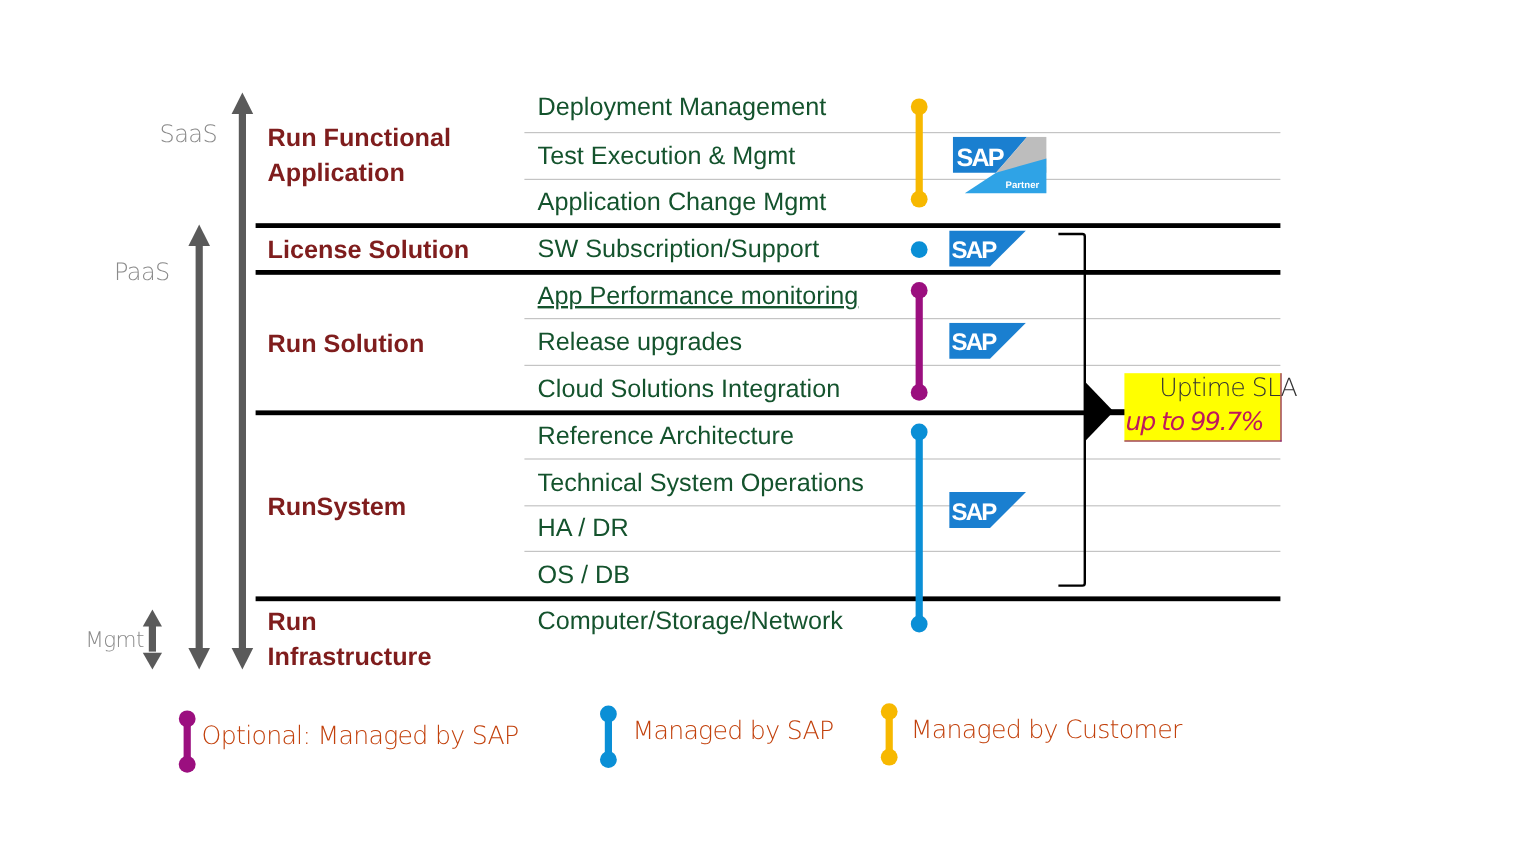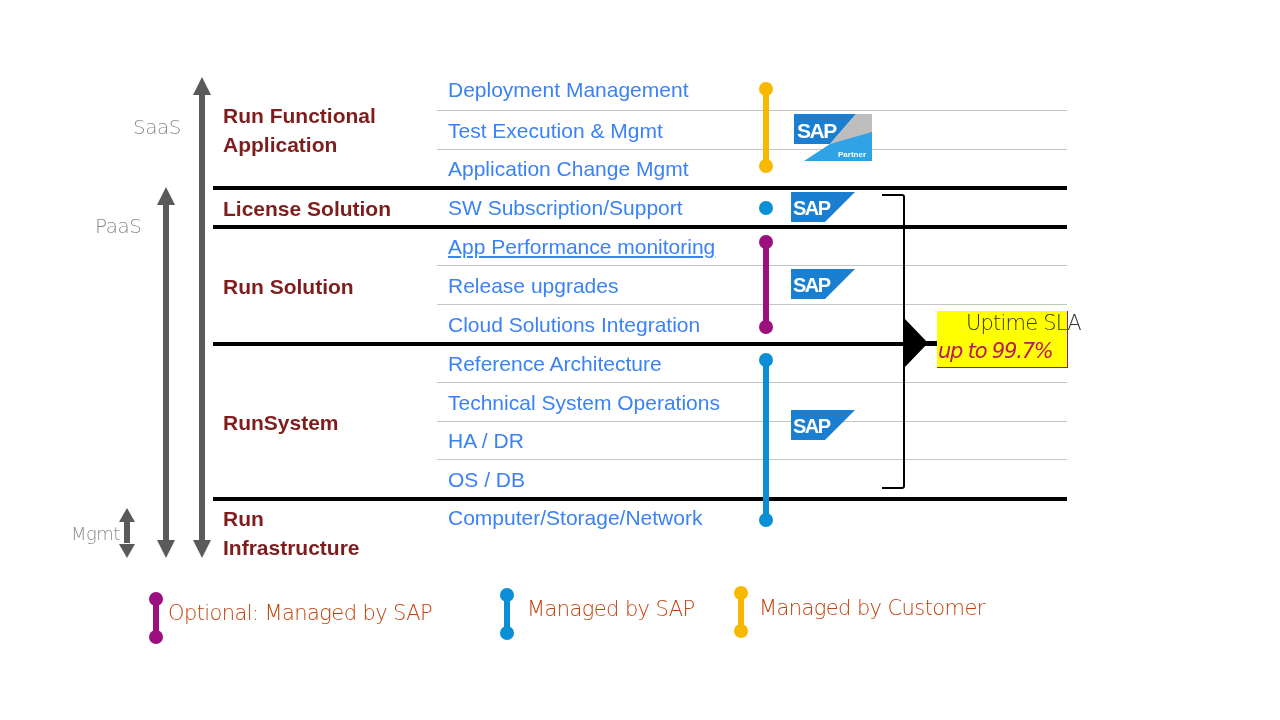--- a/index.html
+++ b/index.html
@@ -1,32 +1,32 @@
 <!DOCTYPE html>
 <html><head>
   <meta charset="utf-8">
   <style>
     html, body { margin: 0; padding: 0; background: #ffffff; }
     body { width: 1280px; height: 720px; position: relative; overflow: hidden; font-family: "Liberation Sans", sans-serif; }
     .abs { position: absolute; }
     .tier-label { position: absolute; color: #8a8a8a; font-size: 20px; font-family: "DejaVu Sans", sans-serif; font-weight: 200; letter-spacing: -0.5px; }
     .layer-label { position: absolute; font-weight: bold; font-size: 21px; color: #7f1d1d; line-height: 29px; }
-    .row-text { position: absolute; left: 448px; font-size: 21px; color: #3b82f6; white-space: nowrap; line-height: 24px; }
+    .row-text { position: absolute; left: 448px; font-size: 21px; color: #14532d; white-space: nowrap; line-height: 24px; }
     .thin-line { position: absolute; left: 437px; width: 630px; height: 1px; background: #c4c4c4; }
     .thick-line { position: absolute; left: 213px; width: 854px; height: 4px; background: #000; }
     .sap-logo { position: absolute; }
     .legend-text { position: absolute; font-size: 21px; color: #c2410c; font-family: "DejaVu Sans", sans-serif; font-weight: 200; letter-spacing: -0.6px; white-space: nowrap; }
     .sla-box { position: absolute; left: 937px; top: 311px; width: 130px; height: 56px; background: #ffff00; border-right: 1px solid #8b1a8b; border-bottom: 1px solid #8b1a8b; }
     .sla-line1 { position: absolute; left: 938px; top: 311px; font-size: 21px; color: #333; font-family: "DejaVu Sans", sans-serif; font-weight: 200; letter-spacing: -0.8px; white-space: nowrap; padding-left: 28px; }
     .sla-line2 { position: absolute; left: 938px; top: 339px; font-size: 21px; color: #be185d; font-family: "DejaVu Sans", sans-serif; letter-spacing: -1.2px; white-space: nowrap; font-style: italic; }
   </style>
 </head>
 <body>
 
-<div class="tier-label" style="left:133px; top:115px;text-align:right;">SaaS</div>
+<div class="tier-label" style="left:133px; top:99px;text-align:right;">SaaS</div>
 <div class="tier-label" style="left:95px; top:214px;">PaaS</div>
 <div class="tier-label" style="left:71px; top:523px; font-size:18px;">Mgmt</div>
 
 <svg class="abs" style="left:110px; top:70px;" width="110" height="500">
 
   <g>
     <polygon points="92,7 83,25 101,25" fill="#5a5a5a"></polygon>
     <rect x="89" y="24" width="6" height="448" fill="#5a5a5a"></rect>
     <polygon points="92,488 83,470 101,470" fill="#5a5a5a"></polygon>
   </g>

